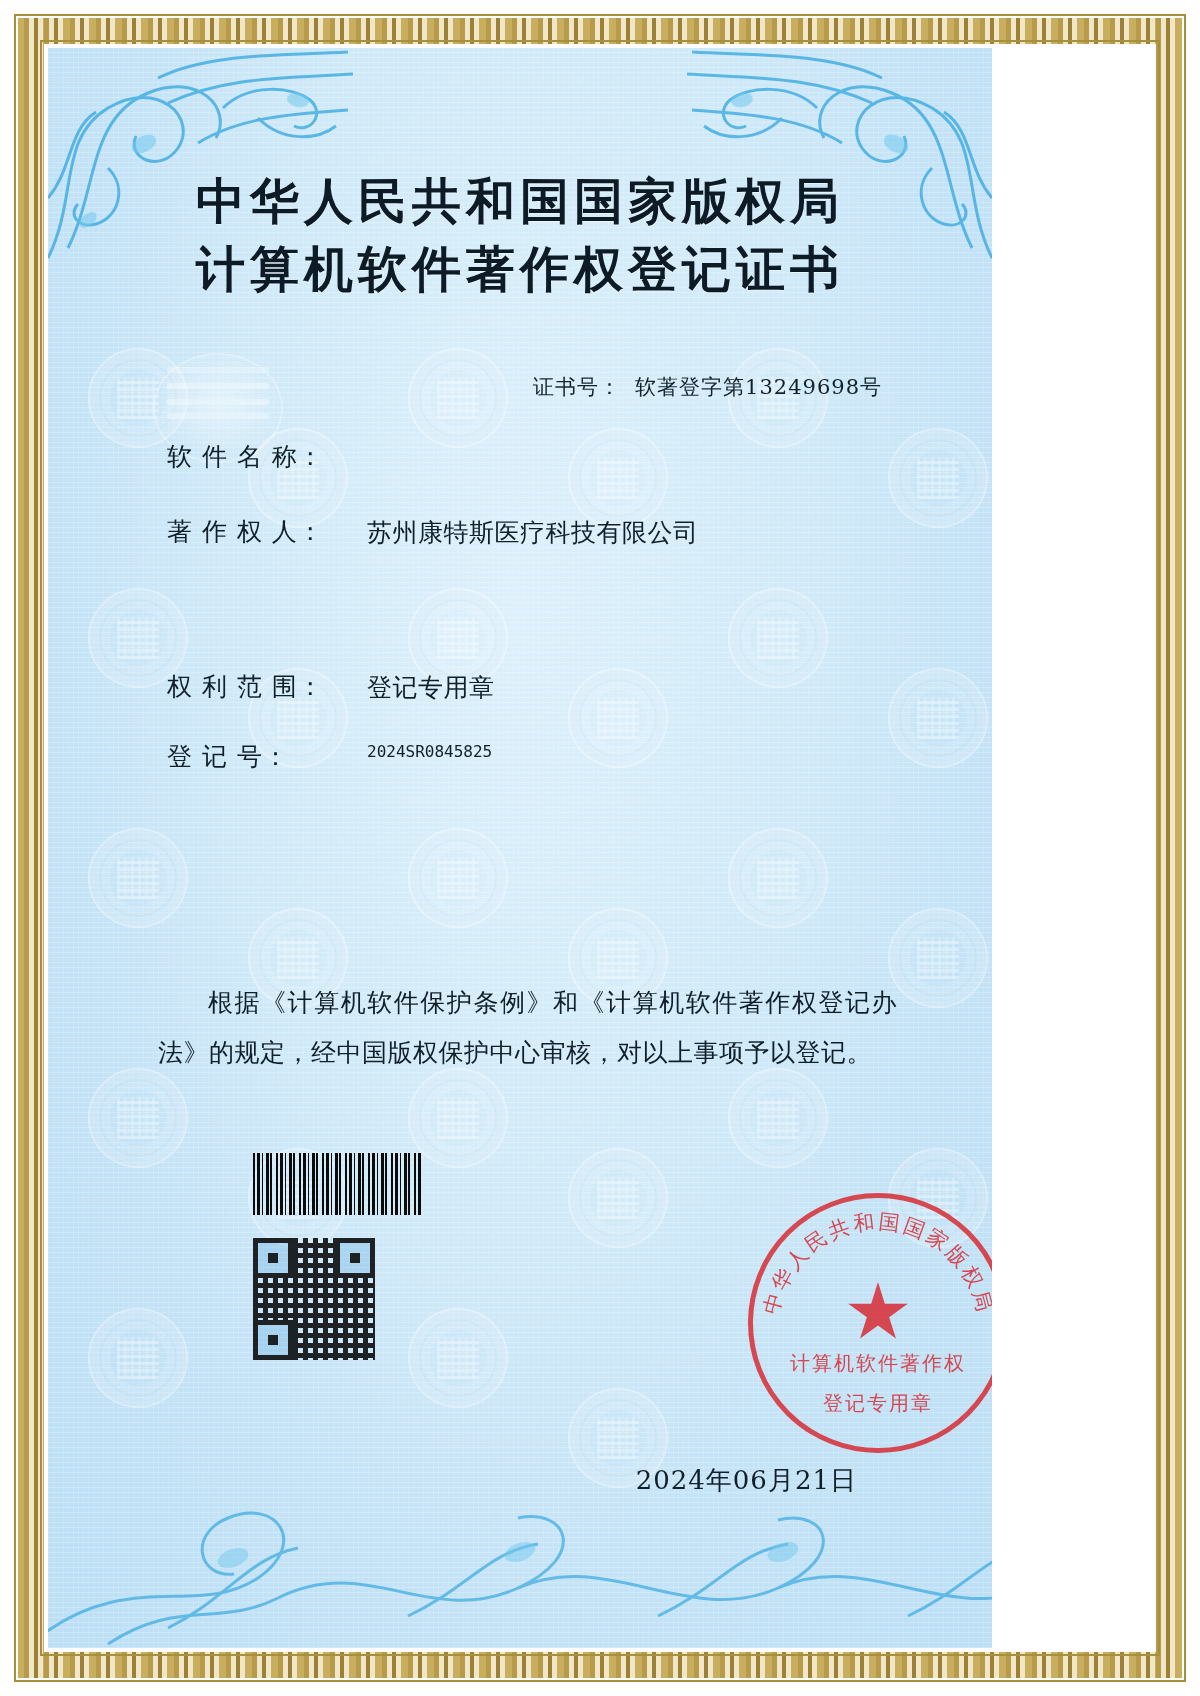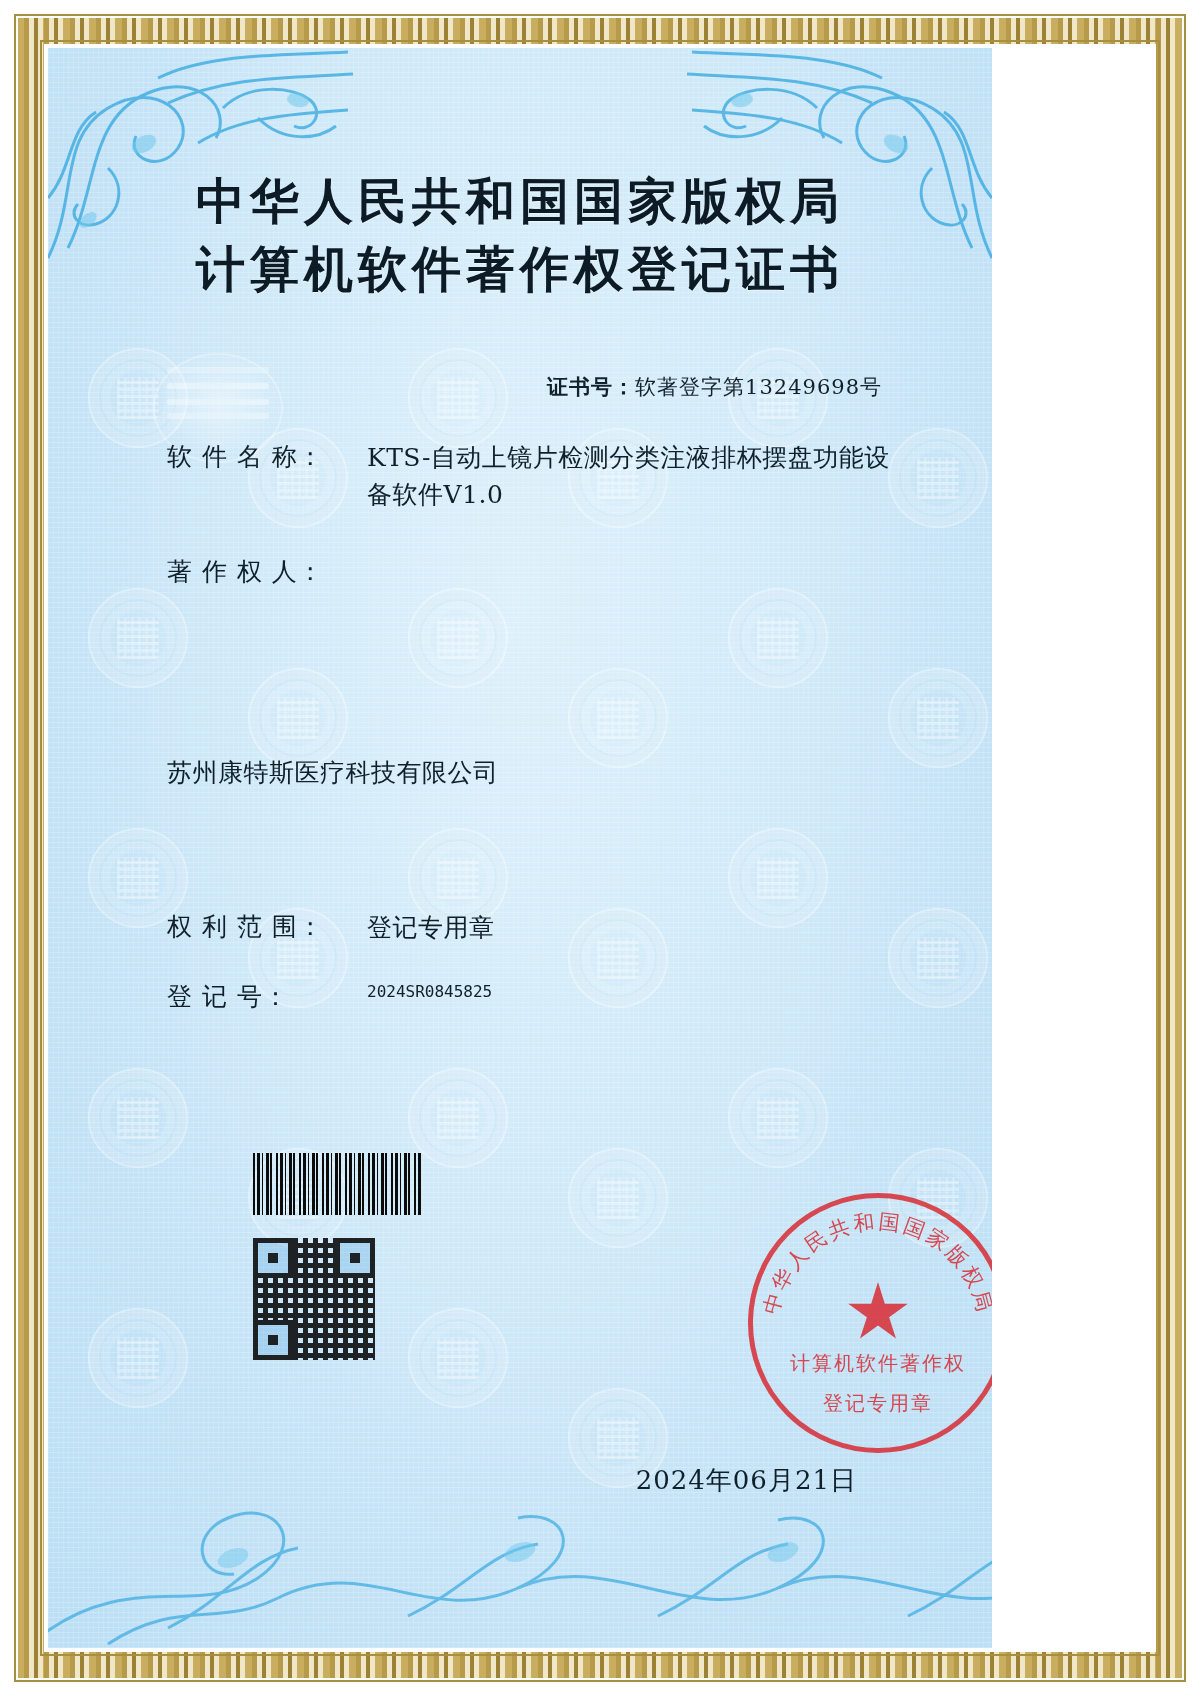--- a/index.html
+++ b/index.html
@@ -158,21 +158,21 @@
 
   .cert-no {
     position: absolute;
     right: 110px;
     top: 325px;
     font-family: "DejaVu Serif", "Liberation Serif", serif;
     font-size: 21px;
     color: #12222c;
     letter-spacing: 1px;
   }
-  .cert-no .cno-label { margin-right: 0; font-weight: bold; }
+  .cert-no .cno-label { margin-right: 14px; }
 
   .seal-emboss {
     position: absolute;
     left: 105px;
     top: 305px;
     width: 130px;
     height: 110px;
     border-radius: 50%;
     opacity: .5;
     background:
@@ -216,21 +216,21 @@
     line-height: 1.46;
     letter-spacing: .5px;
     word-break: break-all;
   }
   .field-value.mono {
     font-family: "DejaVu Sans Mono", "Liberation Mono", monospace;
     font-size: 16px;
     letter-spacing: 0;
   }
   .row-software { margin-bottom: 42px; }
-  .row-owner { margin-bottom: 0; flex-direction: column; }
+  .row-owner { margin-bottom: 0; }
   .gap-block { height: 118px; }
 
   .paragraph {
     position: absolute;
     left: 110px;
     right: 95px;
     top: 930px;
     font-family: "DejaVu Serif", "Liberation Serif", serif;
     font-size: 25px;
     line-height: 2.0;
@@ -457,39 +457,39 @@
 
       <div class="cert-no">
         <span class="cno-label">证书号：</span><span>软著登字第13249698号</span>
       </div>
 
       <div class="seal-emboss"></div>
 
       <div class="fields">
         <div class="field-row row-software">
           <div class="field-label">软 件 名 称：</div>
-          <div class="field-value">KTS-自动上镜片检测分类注液排杯摆盘功能设备软件V1.0</div>
         </div>
         <div class="field-row row-owner">
           <div class="field-label">著 作 权 人：</div>
           <div class="field-value">苏州康特斯医疗科技有限公司</div>
         </div>
 
         <div class="gap-block"></div>
 
         <div class="field-row">
           <div class="field-label">权 利 范 围：</div>
           <div class="field-value">登记专用章</div>
         </div>
         <div class="field-row">
           <div class="field-label">登 记 号：</div>
           <div class="field-value mono">2024SR0845825</div>
         </div>
       </div>
 
+      <div class="paragraph">根据《计算机软件保护条例》和《计算机软件著作权登记办法》的规定，经中国版权保护中心审核，对以上事项予以登记。</div>
 
       <div class="barcode"></div>
 
       <div class="qr">
         <div class="qr-eye tl"></div>
         <div class="qr-eye tr"></div>
         <div class="qr-eye bl"></div>
       </div>
 
       <div class="red-seal">

